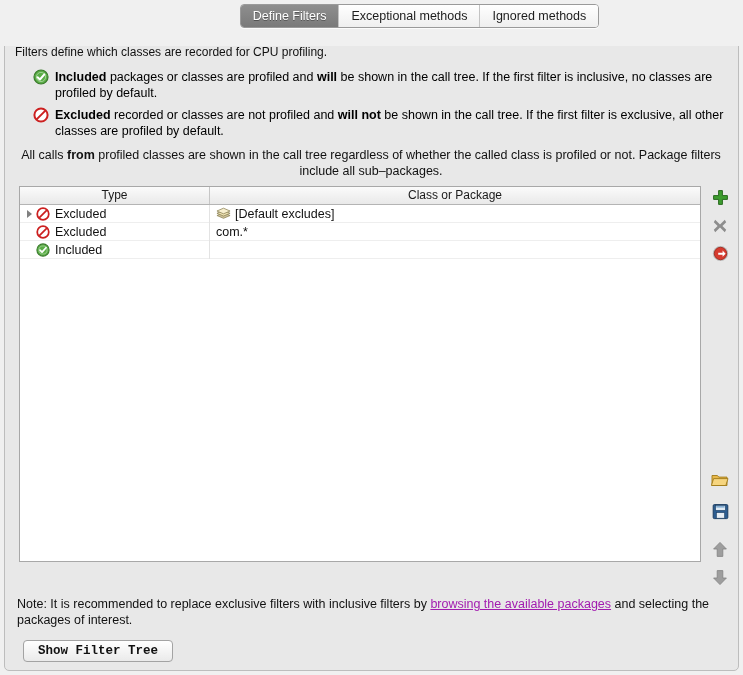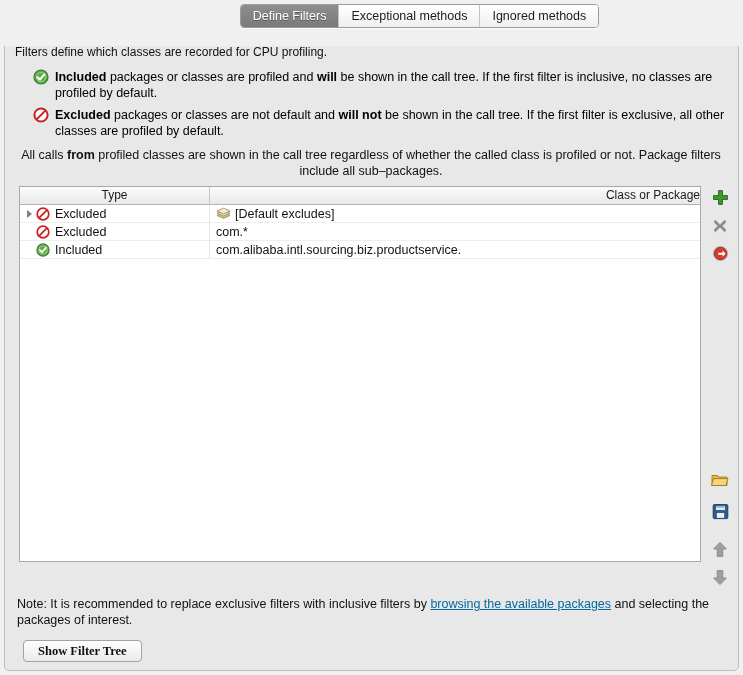--- a/index.html
+++ b/index.html
@@ -137,21 +137,21 @@
     line-height: 17px;
     text-align: center;
     box-sizing: border-box;
     white-space: nowrap;
     overflow: hidden;
   }
   .th.type-col {
     width: 190px;
     border-right: 1px solid #c6c6c6;
   }
-  .th.pkg-col { flex: 1; text-align: right; }
+  .th.pkg-col { flex: 1; }
   .trow {
     display: flex;
     height: 18px;
     align-items: center;
     border-bottom: 1px solid #eeeeee;
     box-sizing: border-box;
     background: #ffffff;
   }
   .td {
     box-sizing: border-box;
@@ -212,32 +212,32 @@
   #note {
     position: absolute;
     left: 12px;
     top: 567px;
     width: 712px;
     font-size: 12.5px;
     line-height: 16px;
     color: #111;
   }
   #note a {
-    color: #0369a1;
+    color: #a21caf;
     text-decoration: underline;
   }
   .note-label { font-weight: normal; }
 
   #show-filter-tree {
     position: absolute;
     left: 18px;
     top: 611px;
     height: 22px;
     padding: 0 14px;
-    font-family: Liberation Serif, serif;
+    font-family: Liberation Mono, monospace;
     font-size: 12.5px;
     font-weight: bold;
     color: #111;
     background: linear-gradient(#ffffff, #eaeaea);
     border: 1px solid #a3a3a3;
     border-radius: 4px;
     cursor: default;
   }
 </style>
 </head>
@@ -267,21 +267,21 @@
       <span class="bullet-text" id="bullet0"><b>Included</b><span> packages or classes are profiled and </span><b>will</b><span> be shown in the call tree. If the first filter is inclusive, no classes are profiled by default.</span></span>
     </div>
 
     <div class="bullet-row">
       <span class="bullet-icon">
         <svg width="16" height="16" viewBox="0 0 16 16">
           <circle cx="8" cy="8" r="6.6" fill="#ffffff" stroke="#cc2020" stroke-width="2"></circle>
           <line x1="3.6" y1="12.4" x2="12.4" y2="3.6" stroke="#cc2020" stroke-width="2"></line>
         </svg>
       </span>
-      <span class="bullet-text" id="bullet1"><b>Excluded</b><span> packages or classes are not default and </span><b>will not</b><span> be shown in the call tree. If the first filter is exclusive, all other classes are profiled by default.</span></span>
+      <span class="bullet-text" id="bullet1"><b>Excluded</b><span> recorded or classes are not profiled and </span><b>will not</b><span> be shown in the call tree. If the first filter is exclusive, all other classes are profiled by default.</span></span>
     </div>
 
     <div class="tail-line" id="tailtext"><span>All calls </span><b>from</b><span> profiled classes are shown in the call tree regardless of whether the called class is profiled or not. Package filters include all sub–packages.</span></div>
   </div>
 
   <div id="filter-table">
     <div class="thead">
       <div class="th type-col">Type</div>
       <div class="th pkg-col">Class or Package</div>
     </div>
@@ -322,23 +322,20 @@
         <div class="trow">
           <div class="td type-col">
             <span class="expander"></span>
             <span class="row-status-icon"><svg width="14" height="14" viewBox="0 0 16 16">
                 <circle cx="8" cy="8" r="7" fill="#5aad46" stroke="#3a7a2c" stroke-width="1.2"></circle>
                 <circle cx="8" cy="8" r="4.6" fill="none" stroke="#ffffff" stroke-width="0.9" opacity="0.45"></circle>
                 <path d="M4.6 8.2 L6.9 10.5 L11.4 5.4" fill="none" stroke="#ffffff" stroke-width="2" stroke-linecap="round" stroke-linejoin="round"></path>
               </svg></span>
             <span>Included</span>
           </div>
-          <div class="td pkg-col">
-            <span>com.alibaba.intl.sourcing.biz.productservice.</span>
-          </div>
         </div>
       </div>
   </div>
 
   <div class="side-btn" style="top:160px;">
     <span>
       <svg width="17" height="17" viewBox="0 0 17 17">
         <path d="M6.6 1.6 h3.8 v5 h5 v3.8 h-5 v5 h-3.8 v-5 h-5 v-3.8 h5 z" fill="#3d9c2e" stroke="#2a6b1f" stroke-width="1"></path>
       </svg>
     </span>

